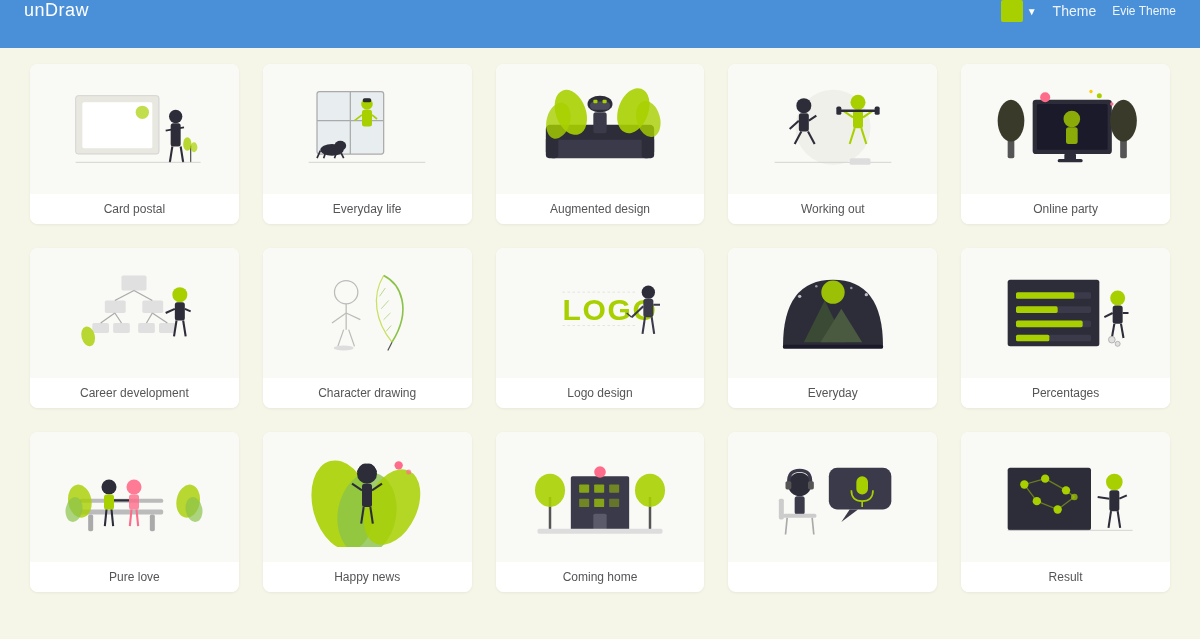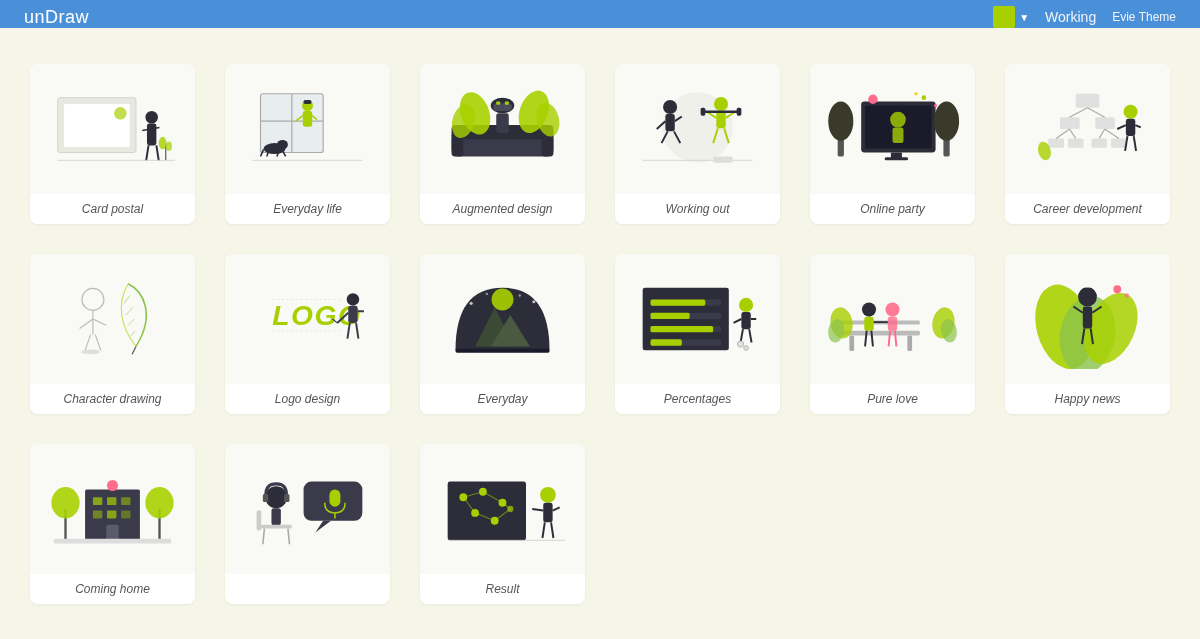--- a/index.html
+++ b/index.html
@@ -3,23 +3,23 @@
   <meta charset="utf-8">
   <style>
     * { margin: 0; padding: 0; box-sizing: border-box; }
     body {
       font-family: -apple-system, BlinkMacSystemFont, 'Segoe UI', sans-serif;
       background: #f5f5e8;
       min-height: 100vh;
     }
     header {
       background: #4a90d9;
-      height: 28px;
+      height: 48px;
       display: flex;
-      align-items: flex-end;
+      align-items: flex-start;
       justify-content: space-between;
       padding: 0 24px;
       position: fixed;
       top: 0;
       left: 0;
       right: 0;
       z-index: 100;
     }
     .header-logo {
       color: white;
@@ -59,25 +59,24 @@
       font-size: 12px;
       cursor: pointer;
       opacity: 0.9;
     }
     .main-content {
       margin-top: 44px;
       padding: 20px 30px;
     }
     .grid {
       display: grid;
-      grid-template-columns: repeat(6, 1fr);
-      gap: 30px;
+      grid-template-columns: repeat(5, 1fr);
+      gap: 24px;
       max-width: 1140px;
       margin: 0 auto;
-      font-style: italic;
     }
     .card {
       background: white;
       border-radius: 8px;
       overflow: hidden;
       cursor: pointer;
       transition: box-shadow 0.2s;
       box-shadow: 0 1px 3px rgba(0,0,0,0.06);
     }
     .card-illustration {
@@ -101,21 +100,21 @@
 </head>
 <body>
 
 <header>
   <div class="header-logo">unDraw</div>
   <div class="header-right">
     <div class="color-picker">
       <div class="color-swatch" style="background: rgb(168, 208, 0);"></div>
       <span class="dropdown-arrow">▼</span>
     </div>
-    <span class="header-search">Working</span>
+    <span class="header-search">Theme</span>
     <span class="header-theme">Evie Theme</span>
   </div>
 </header>
 
 <main class="main-content">
   <div class="grid">
 
     <div class="card">
       <div class="card-illustration">
         <svg viewBox="0 0 180 120" width="160" height="100">

